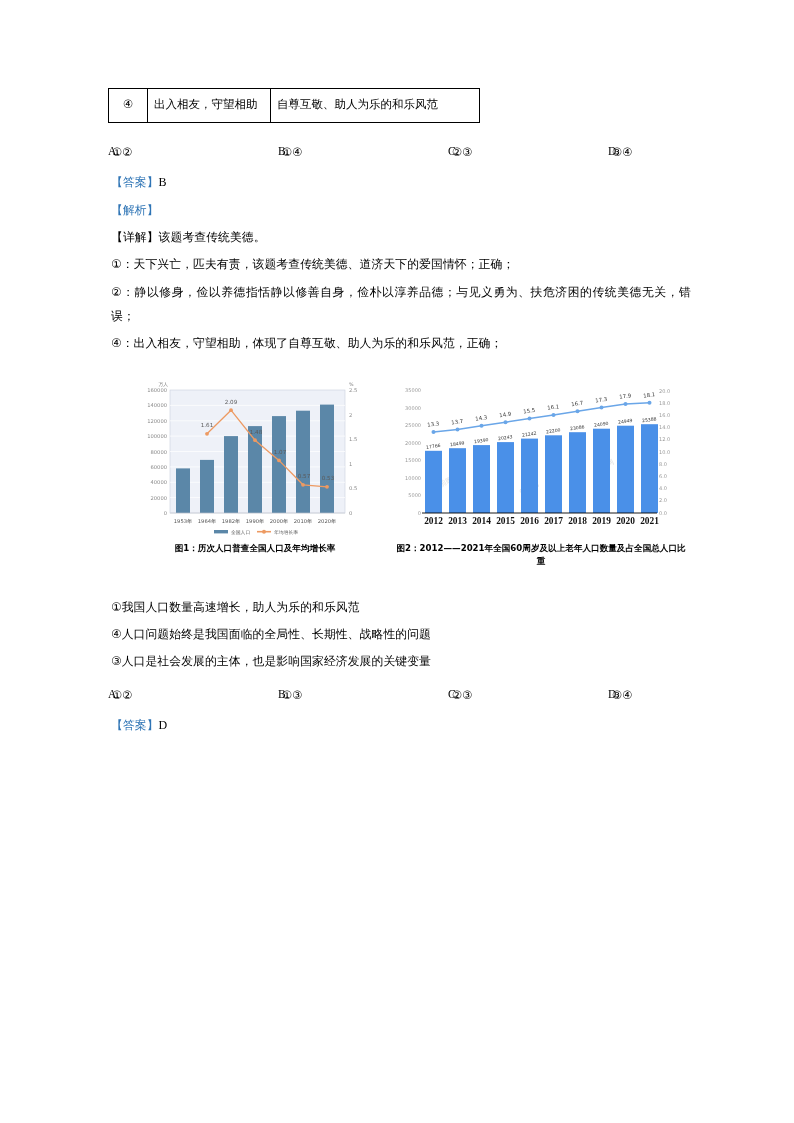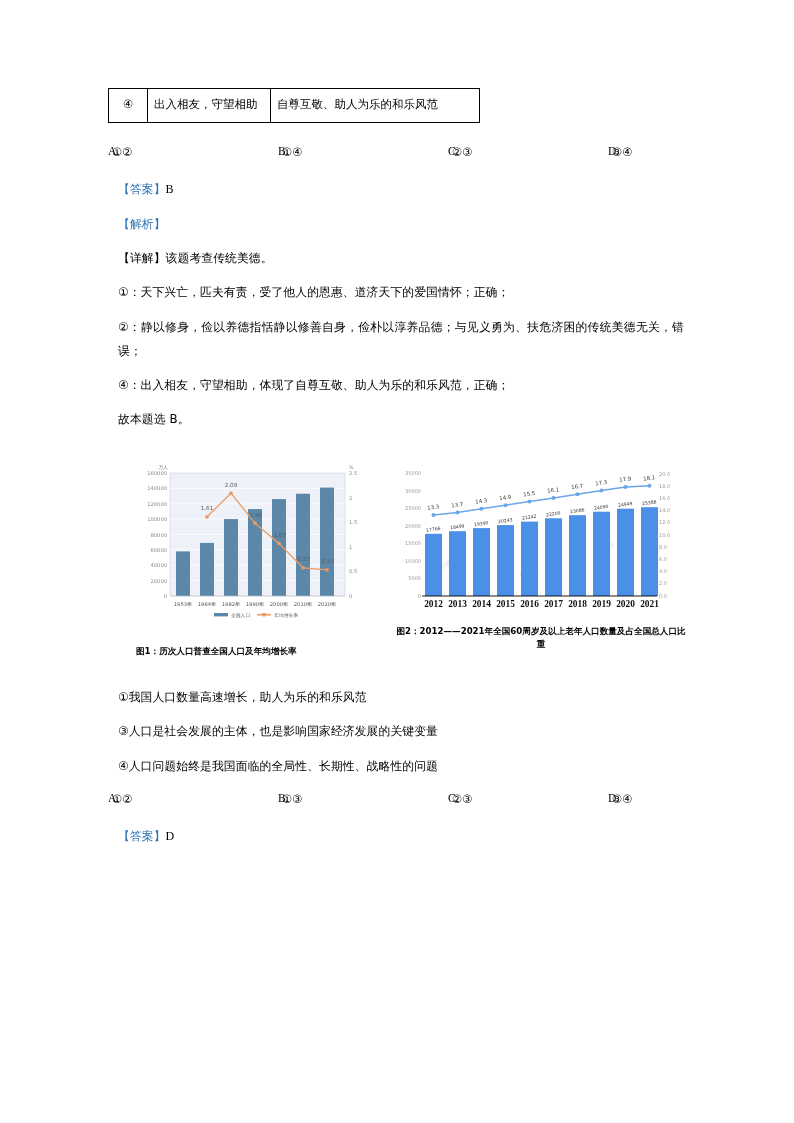--- a/index.html
+++ b/index.html
@@ -69,21 +69,21 @@
   .ch-b { left: 170px; }
   .ch-c { left: 340px; }
   .ch-d { left: 500px; }
   .ch-lab { font-family: "Liberation Serif", serif; font-size: 11.5px; }
 
   
   .ptxt {
     font-family: "DejaVu Sans", sans-serif;
     font-size: 11.8px;
     line-height: 2.05;
-    margin: 10px;
+    margin: 3px;
     text-align: justify;
     letter-spacing: 0.1px;
   }
   .mark {
     color: #2e74b5;
     font-family: "DejaVu Sans", sans-serif;
   }
   .ansletter {
     font-family: "Liberation Serif", serif;
     color: #000;
@@ -114,21 +114,21 @@
   #chart2-box { left: 283px; width: 300px; }
 
   .cap {
     font-family: "DejaVu Sans", sans-serif;
     font-size: 8.6px;
     line-height: 1.45;
     text-align: left;
     color: #000;
     font-weight: bold;
   }
-  #chart1-box .cap { padding: 0 6px; margin-top: 20px; }
+  #chart1-box .cap { text-align: center; padding: 0 6px; }
   #chart2-box .cap { text-align: center; padding: 0 4px; }
 
   svg { display: block; }
 
   .c1-axis   { font-family: "DejaVu Sans", sans-serif; font-size: 5.2px; fill: #8a8a8a; }
   .c1-tickx  { font-family: "DejaVu Sans", sans-serif; font-size: 5.2px; fill: #555; }
   .c1-dlab   { font-family: "DejaVu Sans", sans-serif; font-size: 5.6px; fill: #5a5a5a; }
   .c1-leg    { font-family: "DejaVu Sans", sans-serif; font-size: 4.8px; fill: #555; }
   .c1-unit   { font-family: "DejaVu Sans", sans-serif; font-size: 4.8px; fill: #777; }
 
@@ -160,24 +160,23 @@
       <span class="ch-c"><span class="ch-lab">C.</span>&nbsp;<span>②③</span></span>
       <span class="ch-d"><span class="ch-lab">D.</span>&nbsp;<span>③④</span></span>
     </div>
 
     <p class="ptxt"><span class="mark">【答案】</span><span class="ansletter">B</span></p>
 
     <p class="ptxt"><span class="mark">【解析】</span></p>
 
     <p class="ptxt"><span>【详解】</span><span>该题考查传统美德。</span></p>
 
-    <p class="ptxt">①：天下兴亡，匹夫有责，受了他人的恩惠、道济天下的爱国情怀；正确；</p>
+    <p class="ptxt">①：天下兴亡，匹夫有责，该题考查传统美德、道济天下的爱国情怀；正确；</p>
     <p class="ptxt">②：静以修身，俭以养德指恬静以修善自身，俭朴以淳养品德；与见义勇为、扶危济困的传统美德无关，错误；</p>
     <p class="ptxt">④：出入相友，守望相助，体现了自尊互敬、助人为乐的和乐风范，正确；</p>
-    <p class="ptxt">故本题选 B。</p>
 
     <div class="gap-sm"></div>
 
 
     <div class="charts">
 
       <div class="chartbox" id="chart1-box">
         <svg width="250" height="165" viewBox="0 0 250 165">
           <rect x="0" y="0" width="250" height="165" fill="#ffffff" stroke="none"></rect>
 
@@ -370,22 +369,22 @@
             <text class="c2-tickx" x="234.5" y="147" text-anchor="middle">2020</text>
             <text class="c2-tickx" x="258.5" y="147" text-anchor="middle">2021</text>
           </g>
         </svg>
         <div class="cap">图2：2012——2021年全国60周岁及以上老年人口数量及占全国总人口比重</div>
       </div>
 
     </div>
 
     <p class="ptxt">①我国人口数量高速增长，助人为乐的和乐风范</p>
+    <p class="ptxt">④人口问题始终是我国面临的全局性、长期性、战略性的问题</p>
     <p class="ptxt">③人口是社会发展的主体，也是影响国家经济发展的关键变量</p>
-    <p class="ptxt">④人口问题始终是我国面临的全局性、长期性、战略性的问题</p>
 
     <div class="choices" style="margin-top:14px;">
       <span class="ch-a"><span class="ch-lab">A.</span>&nbsp;<span>①②</span></span>
       <span class="ch-b"><span class="ch-lab">B.</span>&nbsp;<span>①③</span></span>
       <span class="ch-c"><span class="ch-lab">C.</span>&nbsp;<span>②③</span></span>
       <span class="ch-d"><span class="ch-lab">D.</span>&nbsp;<span>③④</span></span>
     </div>
 
     <p class="ptxt"><span class="mark">【答案】</span><span class="ansletter">D</span></p>
 

